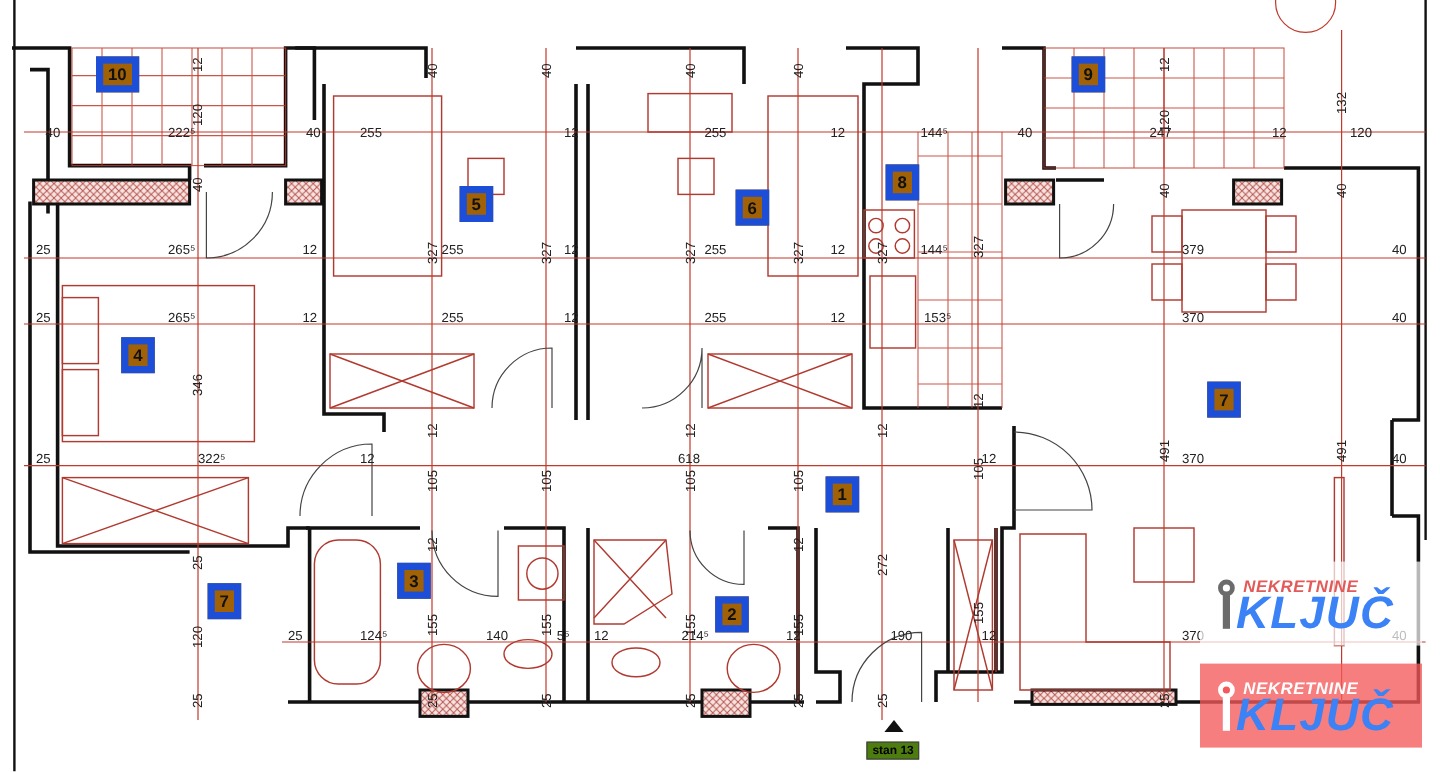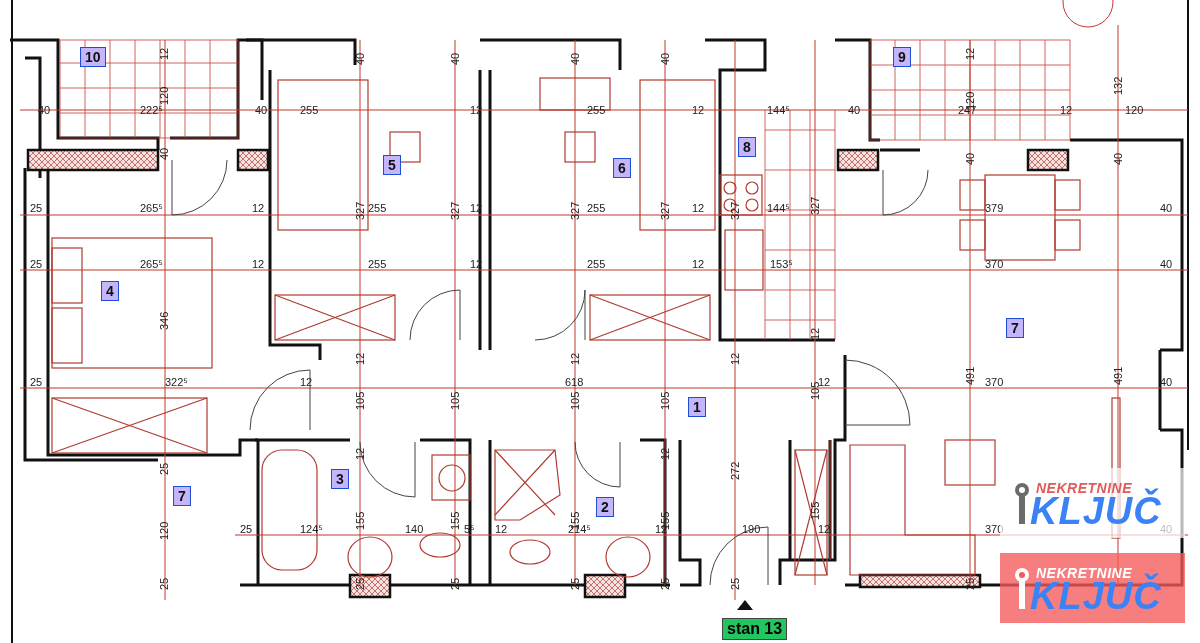--- a/index.html
+++ b/index.html
@@ -6,22 +6,22 @@
   body{width:1200px;height:643px;overflow:hidden;position:relative;font-family:"Liberation Sans",sans-serif;}
   #plan{position:absolute;left:0;top:0;width:1200px;height:643px;}
   .wall{fill:none;stroke:#111;stroke-width:3;}
   .wallthin{fill:none;stroke:#111;stroke-width:2;}
   .red{stroke:#c0392b;stroke-width:1;fill:none;}
   .furn{stroke:#b03a30;stroke-width:1.2;fill:none;}
   .grid{stroke:#c0392b;stroke-width:0.9;fill:none;opacity:.85;}
   .door{stroke:#444;stroke-width:1;fill:none;}
   .hatch{fill:url(#xh);stroke:#111;stroke-width:2.5;}
   .dim{font-family:"Liberation Sans",sans-serif;font-size:11px;fill:#222;}
-  .room-label{position:absolute;border:1px solid #1d4ed8;background:#c4b5fd;font-family:"Liberation Sans",sans-serif;font-weight:bold;font-size:14px;color:#111;padding:0 4px;line-height:18px;text-align:center;}
-  .stan{position:absolute;left:722px;top:618px;border:1px solid #444;background:#22c55e;font-weight:bold;font-size:16px;padding:1px 4px;}
+  .room-label{position:absolute;border:6px solid #1d4ed8;background:#a16207;font-family:"Liberation Sans",sans-serif;font-weight:bold;font-size:14px;color:#111;padding:0 4px;line-height:18px;text-align:center;}
+  .stan{position:absolute;left:722px;top:618px;border:1px solid #444;background:#4d7c0f;font-weight:bold;font-size:10px;padding:1px 4px;}
   .arrow{position:absolute;left:737px;top:600px;width:0;height:0;border-left:8px solid transparent;border-right:8px solid transparent;border-bottom:10px solid #111;}
   .logo{position:absolute;left:1000px;width:185px;height:70px;font-family:"Liberation Sans",sans-serif;font-style:italic;}
   .logo .top{position:absolute;left:36px;top:12px;font-size:14px;font-weight:bold;color:#e25a5a;letter-spacing:.5px;}
   .logo .big{position:absolute;left:30px;top:22px;font-size:38px;font-weight:900;color:#3b82f6;letter-spacing:1px;}
   .logo .key{position:absolute;left:14px;top:14px;width:16px;height:44px;}
   .logo1{top:468px;background:rgba(255,255,255,.7);}
   .logo2{top:553px;background:rgba(245,90,90,.78);}
   .logo2 .top{color:#fff;}
 </style>
 </head>

